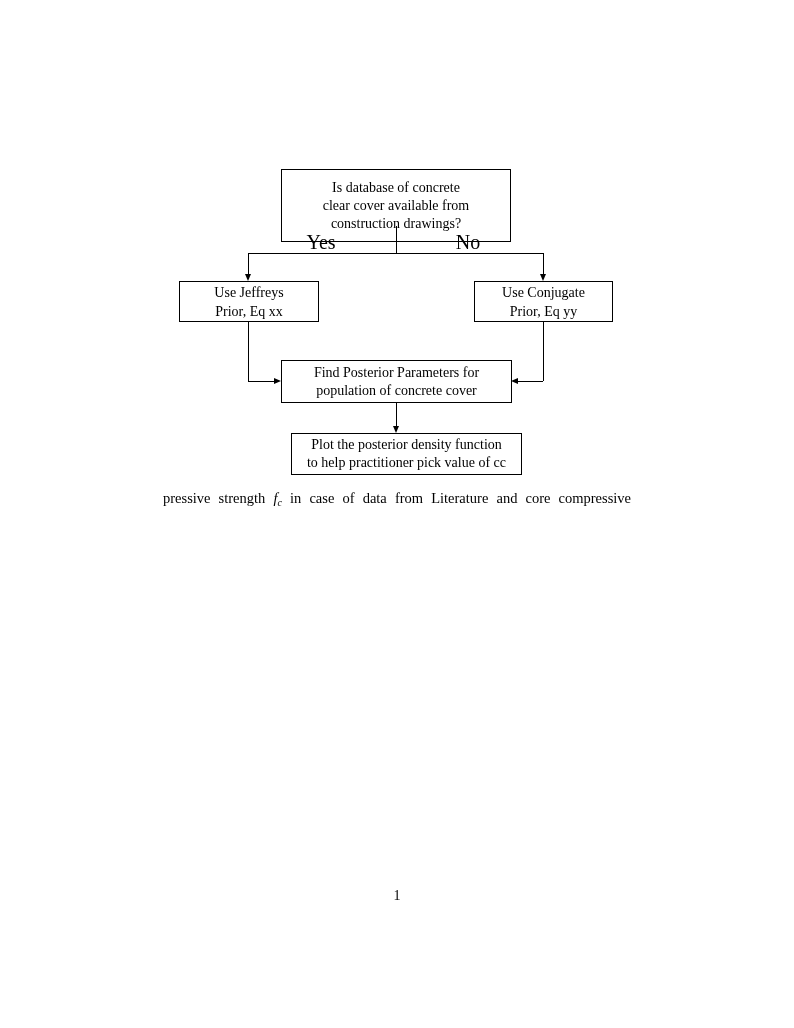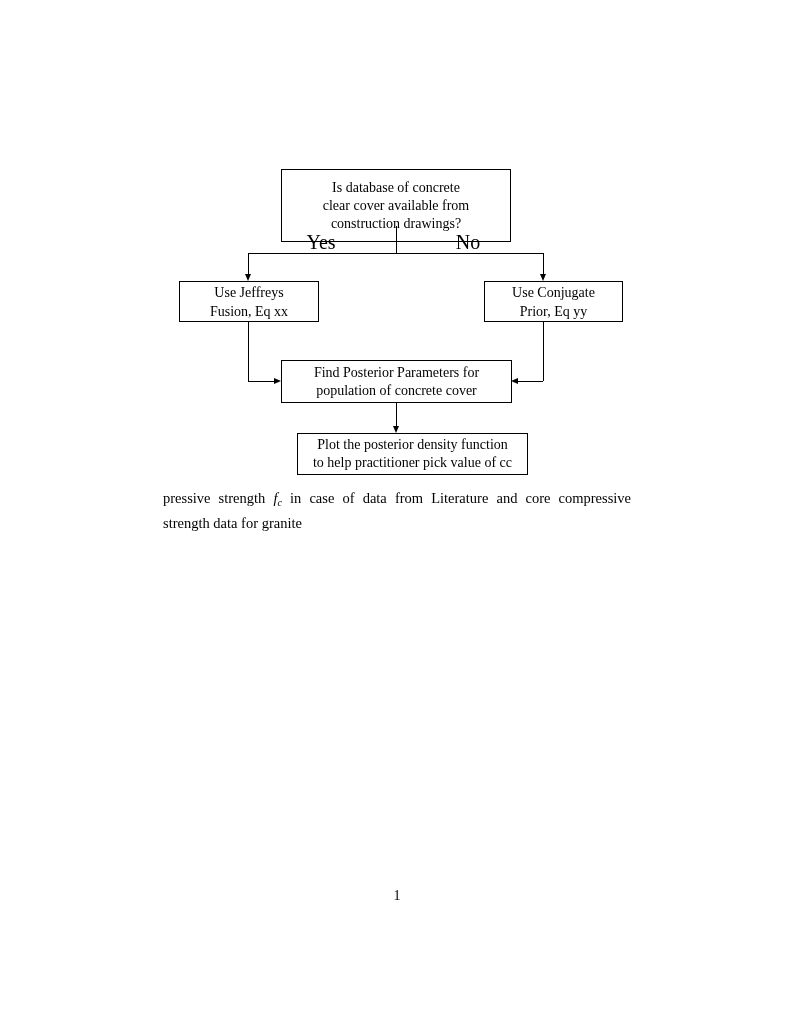--- a/index.html
+++ b/index.html
@@ -22,23 +22,23 @@
     flex-direction: column;
     align-items: center;
     justify-content: center;
     text-align: center;
     font-size: 14px;
     line-height: 18px;
   }
   .fbox span { display: block; white-space: nowrap; }
   #box-decision  { left: 281px; top: 169px; width: 230px; height: 73px; }
   #box-jeffreys  { left: 179px; top: 281px; width: 140px; height: 41px; line-height: 19px; }
-  #box-conjugate { left: 474px; top: 281px; width: 139px; height: 41px; line-height: 19px; margin-left: 10px; }
+  #box-conjugate { left: 474px; top: 281px; width: 139px; height: 41px; line-height: 19px; }
   #box-posterior { left: 281px; top: 360px; width: 231px; height: 43px; }
-  #box-plot      { left: 297px; top: 433px; width: 231px; height: 42px; }
+  #box-plot      { left: 291px; top: 433px; width: 231px; height: 42px; }
   
   .line-v { position: absolute; width: 1px; background: #000000; }
   .line-h { position: absolute; height: 1px; background: #000000; }
   #ln-top-down    { left: 396px; top: 226px; height: 27px; }
   #ln-split       { left: 248px; top: 253px; width: 296px; }
   #ln-yes-down    { left: 248px; top: 253px; height: 22px; }
   #ln-no-down     { left: 543px; top: 253px; height: 22px; }
   #ln-jeff-down   { left: 248px; top: 322px; height: 59px; }
   #ln-jeff-right  { left: 248px; top: 381px; width: 27px; }
   #ln-conj-down   { left: 543px; top: 322px; height: 59px; }
@@ -106,21 +106,21 @@
     <div class="line-v" id="ln-yes-down"></div>
     <div class="line-v" id="ln-no-down"></div>
     <div class="arr arr-down" id="ar-yes"></div>
     <div class="arr arr-down" id="ar-no"></div>
 
     <div class="branch-label" id="lbl-yes">Yes</div>
     <div class="branch-label" id="lbl-no">No</div>
 
     <div class="fbox" id="box-jeffreys">
       <span>Use Jeffreys</span>
-      <span>Fusion, Eq xx</span>
+      <span>Prior, Eq xx</span>
     </div>
 
     <div class="fbox" id="box-conjugate">
       <span>Use Conjugate</span>
       <span>Prior, Eq yy</span>
     </div>
 
     <div class="line-v" id="ln-jeff-down"></div>
     <div class="line-h" id="ln-jeff-right"></div>
     <div class="arr arr-right" id="ar-post-l"></div>
@@ -139,18 +139,17 @@
 
     <div class="fbox" id="box-plot">
       <span>Plot the posterior density function</span>
       <span>to help practitioner pick value of cc</span>
     </div>
 
   </div>
 
   <div class="caption">
     <div class="cap-line cap-just"><span>pressive strength</span> <span class="math"><span class="math-var">f</span><span class="math-sub">c</span></span> <span>in case of data from Literature and core compressive</span></div>
-    <div class="cap-line">strength data for granite</div>
   </div>
 
   <div class="page-number">1</div>
 
 </div>
 
 </body></html>

